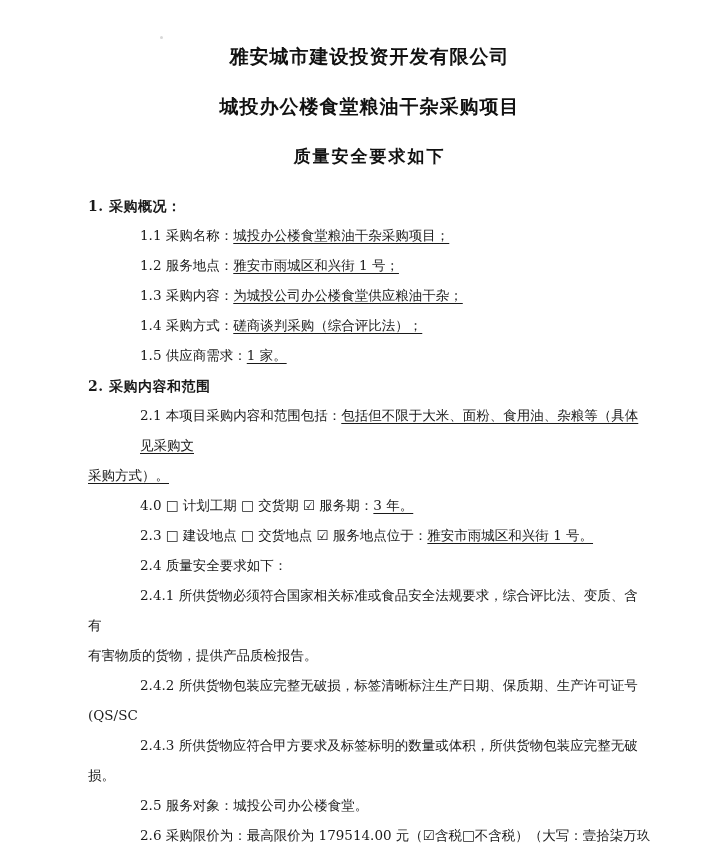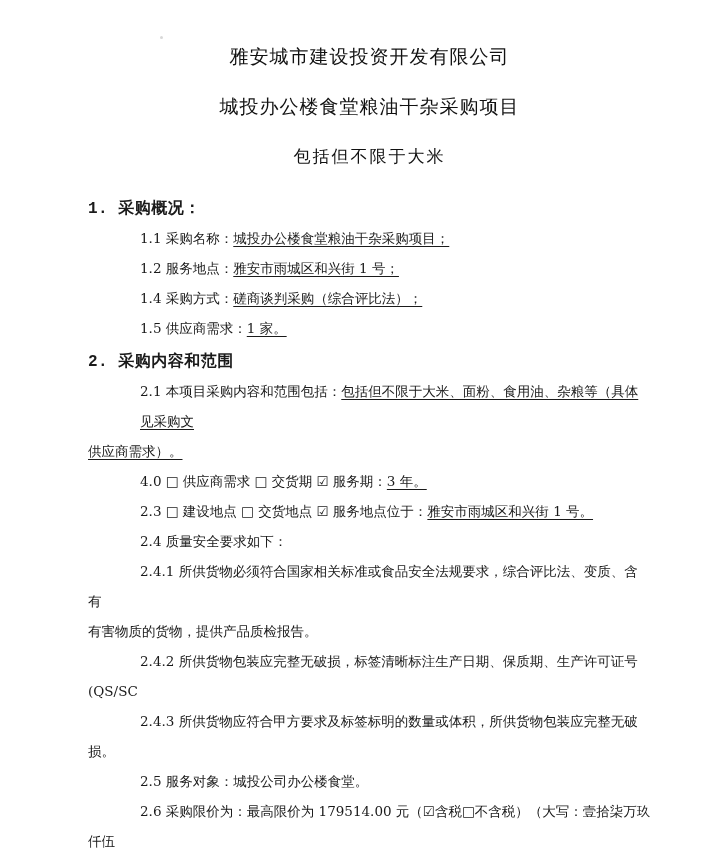--- a/index.html
+++ b/index.html
@@ -20,37 +20,36 @@
     height: 848px;
     box-sizing: border-box;
     padding: 22px 58px 0 88px;
   }
   .title-block {
     text-align: center;
     margin-top: 8px;
   }
   .title-line {
     font-size: 19px;
-    font-weight: normal;
+    font-weight: bold;
     letter-spacing: 1px;
     line-height: 32px;
     color: #111;
     margin-top: 18px;
   }
   .title-line.sub {
     font-size: 17px;
     letter-spacing: 2px;
   }
   .section-heading {
-    font-size: 16px;
+    font-size: 14px;
     font-weight: bold;
     margin-top: 26px;
     margin-bottom: 4px;
     letter-spacing: 0.5px;
-    font-family: Liberation Mono, monospace;
   }
   .section-heading.tight {
     margin-top: 8px;
   }
   .para {
     font-size: 13.5px;
     line-height: 30px;
     text-indent: 0;
     margin: 0;
     padding-left: 34px;
@@ -85,54 +84,57 @@
 </head>
 <body>
 
 <div class="page">
 
   <div class="watermark-dot"></div>
 
   <div class="title-block">
     <div class="title-line">雅安城市建设投资开发有限公司</div>
     <div class="title-line">城投办公楼食堂粮油干杂采购项目</div>
-    <div class="title-line sub">包括但不限于大米</div>
+    <div class="title-line sub">质量安全要求如下</div>
   </div>
 
   <div class="section-heading">1. 采购概况：</div>
 
   <p class="para indent2">
     <span>1.1 采购名称：</span><span class="u">城投办公楼食堂粮油干杂采购项目；</span>
   </p>
 
   <p class="para indent2">
     <span>1.2 服务地点：</span><span class="u">雅安市雨城区和兴街 1 号；</span>
   </p>
 
+  <p class="para indent2">
+    <span>1.3 采购内容：</span><span class="u">为城投公司办公楼食堂供应粮油干杂；</span>
+  </p>
 
   <p class="para indent2">
     <span>1.4 采购方式：</span><span class="u">磋商谈判采购（综合评比法）；</span>
   </p>
 
   <p class="para indent2">
     <span>1.5 供应商需求：</span><span class="u">1 家。</span>
   </p>
 
   <div class="section-heading tight">2. 采购内容和范围</div>
 
   <p class="para indent2">
     <span>2.1 本项目采购内容和范围包括：</span><span class="u">包括但不限于大米、面粉、食用油、杂粮等（具体见采购文</span>
   </p>
   <p class="cont">
-    <span class="u">供应商需求）。</span>
+    <span class="u">采购方式）。</span>
   </p>
 
   <p class="para indent2">
     <span>4.0</span>
-    <span>□ 供应商需求 □ 交货期 ☑ 服务期：</span><span class="u">3 年。</span>
+    <span>□ 计划工期 □ 交货期 ☑ 服务期：</span><span class="u">3 年。</span>
   </p>
 
   <p class="para indent2">
     <span>2.3</span>
     <span>□ 建设地点 □ 交货地点 ☑ 服务地点位于：</span><span class="u">雅安市雨城区和兴街 1 号。</span>
   </p>
 
   <p class="para indent2">
     <span>2.4 质量安全要求如下：</span>
   </p>

